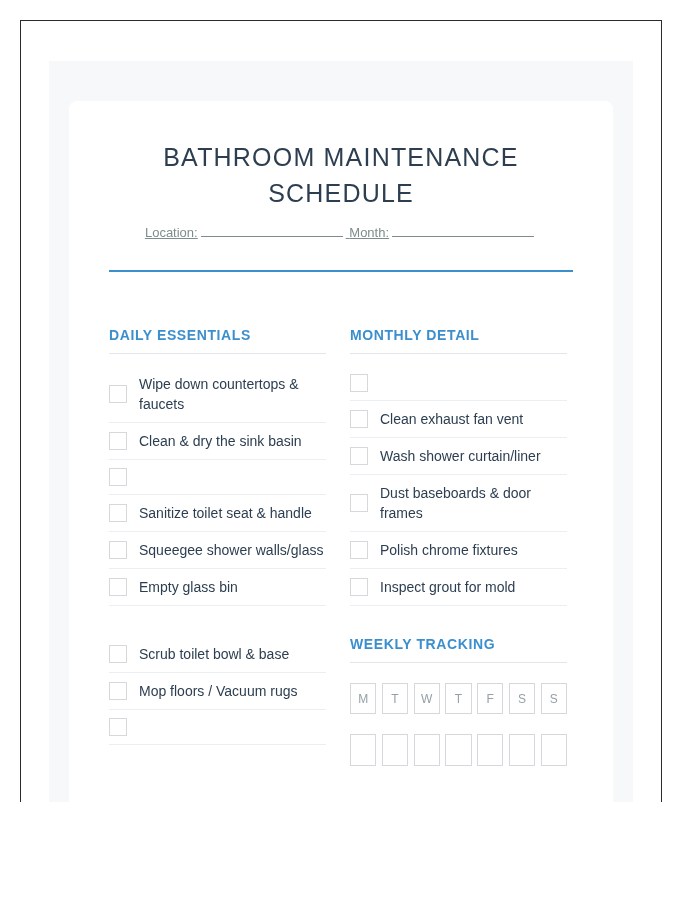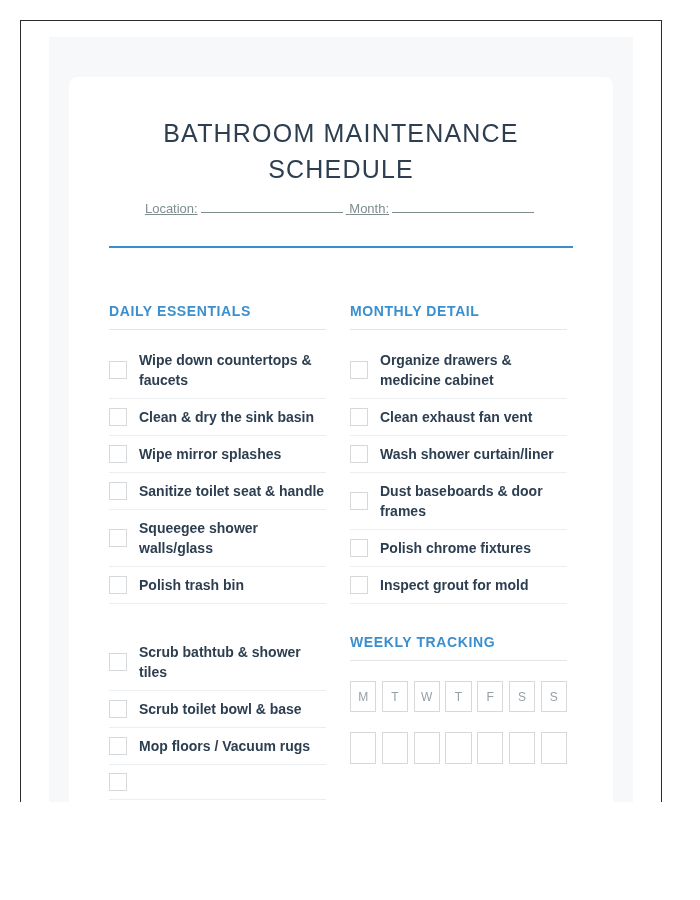--- a/index.html
+++ b/index.html
@@ -6,21 +6,21 @@
   html, body { width: 700px; height: 900px; background: #ffffff; overflow: hidden; }
   body { font-family: "Liberation Sans", sans-serif; position: relative; }
 
   .frame {
     position: absolute; left: 20px; top: 20px;
     width: 642px; height: 782px;
     border: 1px solid #2b2b2b; border-bottom: none;
     overflow: hidden; background: #ffffff;
   }
   .page-bg {
-    position: absolute; left: 28px; top: 16px;
+    position: absolute; left: 28px; top: 40px;
     width: 584px; height: 800px;
     background: #f6f8fa;
   }
   .card {
     position: absolute; left: 20px; top: 40px;
     width: 544px; height: 900px;
     background: #ffffff; border-radius: 8px;
     padding: 0 40px;
   }
 
@@ -52,21 +52,21 @@
     display: flex; align-items: center;
     padding: 8px 0;
     border-bottom: 1px solid #eceff2;
     font-size: 14px; line-height: 20px; color: #2c3e50;
   }
   .checkbox {
     flex: 0 0 18px; width: 18px; height: 18px;
     border: 1px solid #d6d9dc; background: #fff;
     margin-right: 12px; cursor: pointer;
   }
-  .item-label { flex: 1; font-weight: bold; }
+  .item-label { flex: 1; }
 
   .tracking { margin-top: 24px; }
   .day-row { display: flex; gap: 5.5px; margin-top: 20px; }
   .day-cell {
     width: 26.5px; height: 31px;
     border: 1px solid #d6d9dc;
     display: flex; align-items: center; justify-content: center;
     font-size: 12px; color: #95a0a6;
   }
   .day-row.boxes { margin-top: 20px; }
@@ -99,62 +99,56 @@
             <div class="item">
                 <span class="checkbox"></span>
                 <span class="item-label">Wipe down countertops &amp; faucets</span>
               </div>
             <div class="item">
                 <span class="checkbox"></span>
                 <span class="item-label">Clean &amp; dry the sink basin</span>
               </div>
             <div class="item">
                 <span class="checkbox"></span>
-                <span class="item-label">Wipe mirror splashes</span>
               </div>
             <div class="item">
                 <span class="checkbox"></span>
                 <span class="item-label">Sanitize toilet seat &amp; handle</span>
               </div>
             <div class="item">
                 <span class="checkbox"></span>
                 <span class="item-label">Squeegee shower walls/glass</span>
               </div>
             <div class="item">
                 <span class="checkbox"></span>
-                <span class="item-label">Polish trash bin</span>
+                <span class="item-label">Empty glass bin</span>
               </div>
           </div>
 
           <div class="list">
-            <div class="item">
-                <span class="checkbox"></span>
-                <span class="item-label">Scrub bathtub &amp; shower tiles</span>
-              </div>
             <div class="item">
                 <span class="checkbox"></span>
                 <span class="item-label">Scrub toilet bowl &amp; base</span>
               </div>
             <div class="item">
                 <span class="checkbox"></span>
                 <span class="item-label">Mop floors / Vacuum rugs</span>
               </div>
             <div class="item">
                 <span class="checkbox"></span>
                 <span class="item-label"></span>
               </div>
           </div>
         </div>
 
         <div class="col">
           <div class="section-title">MONTHLY DETAIL</div>
           <div class="list">
             <div class="item">
                 <span class="checkbox"></span>
-                <span class="item-label">Organize drawers &amp; medicine cabinet</span>
               </div>
             <div class="item">
                 <span class="checkbox"></span>
                 <span class="item-label">Clean exhaust fan vent</span>
               </div>
             <div class="item">
                 <span class="checkbox"></span>
                 <span class="item-label">Wash shower curtain/liner</span>
               </div>
             <div class="item">

